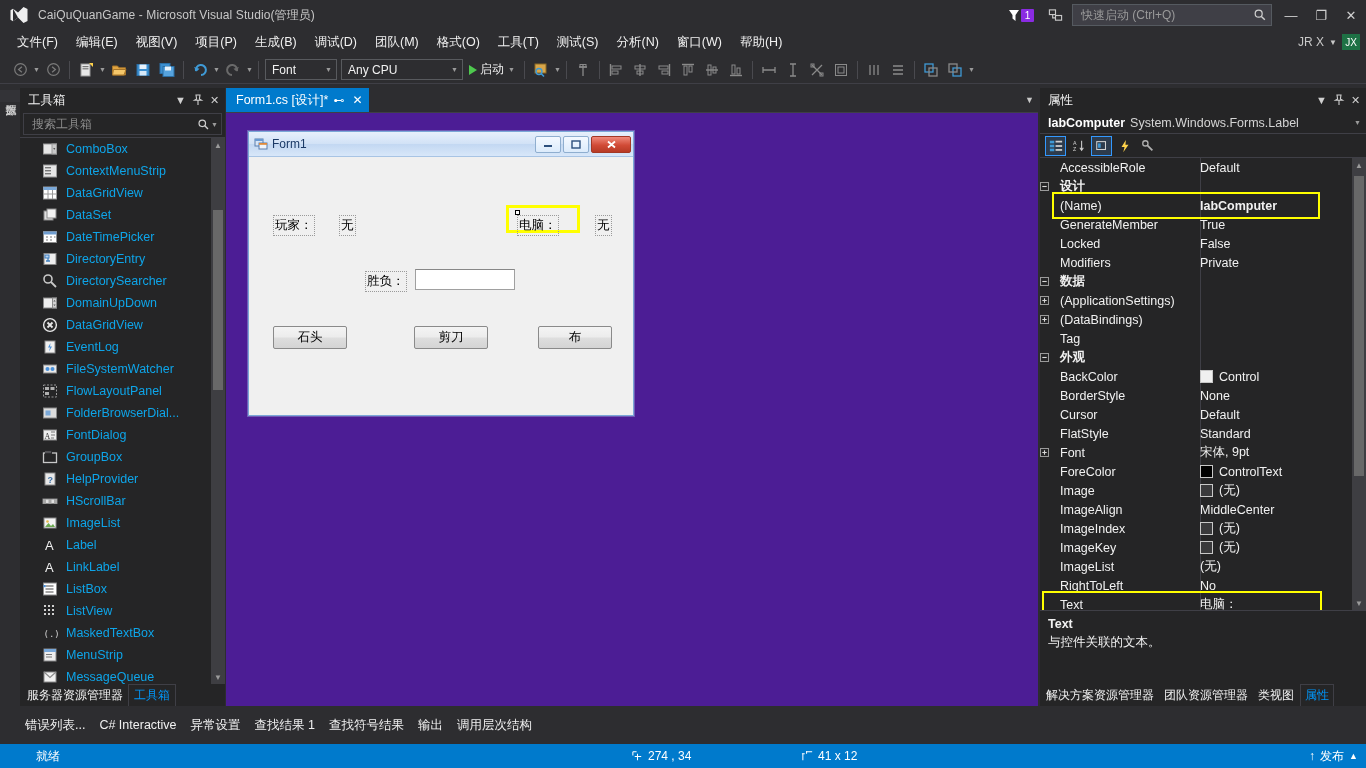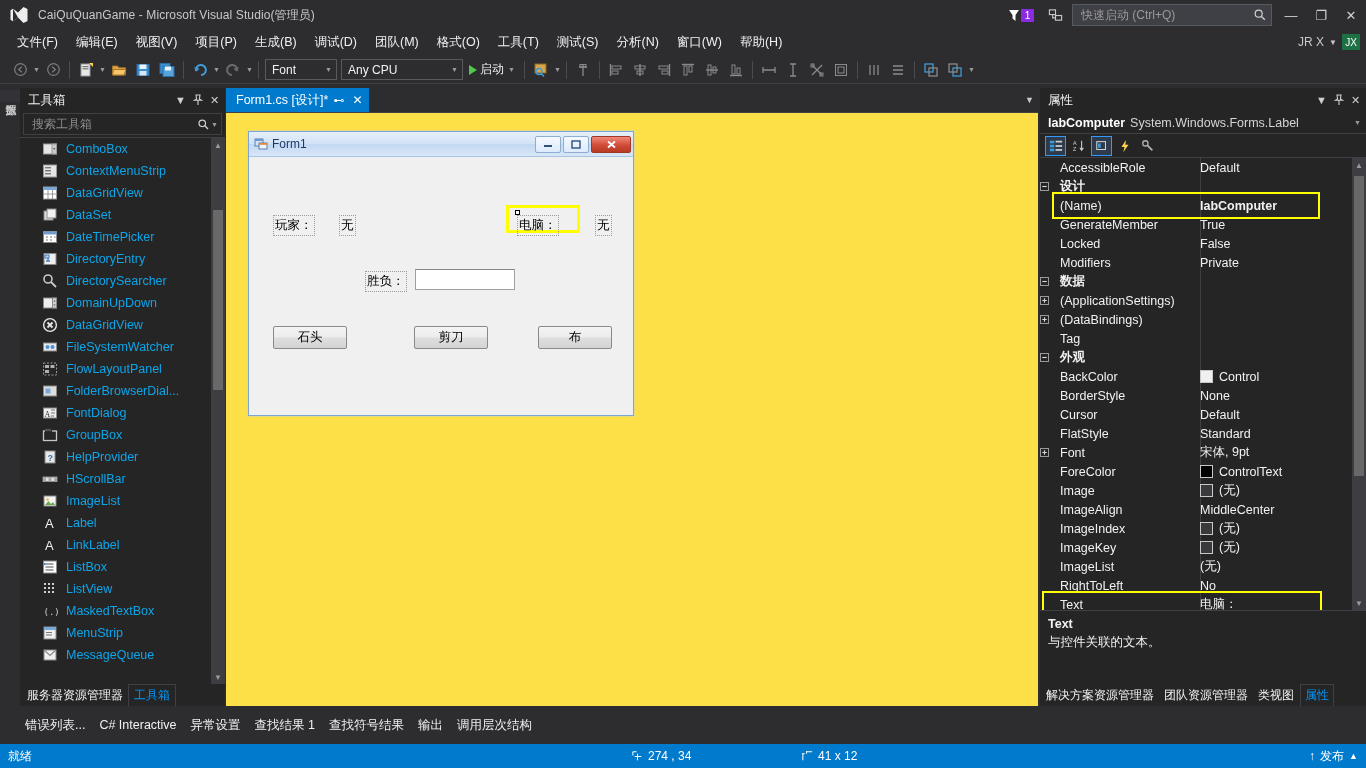--- a/index.html
+++ b/index.html
@@ -173,21 +173,21 @@
     padding: 0 4px 0 10px; font-size: 12.5px; gap: 5px; height: 24px;
   }
   .doctab-x { font-size: 12px; padding: 0 3px; }
   .doctab-pin { font-size: 11px; }
   .doctabs-right {
     margin-left: auto; display: flex; align-items: center; padding-right: 4px;
     color: #c8c8c8; font-size: 9px;
   }
   .designer {
     position: absolute; left: 226px; top: 112px; width: 812px; height: 594px;
-    background: #fde047; border-top: 1px solid #3f3f46;
+    background: #4c1d95; border-top: 1px solid #3f3f46;
   }
 
   
   .winform {
     position: absolute; left: 22px; top: 18px; width: 386px; height: 285px;
     background: #f0f0f0;
     border: 1px solid #7ba7d7;
     box-shadow: 0 0 0 1px rgba(180,210,240,.35);
   }
   .wf-title {
@@ -297,21 +297,21 @@
     position: absolute; left: 0; top: 714px; width: 1366px; height: 22px;
     background: #2d2d30; display: flex; align-items: center; padding-left: 18px;
     gap: 0px;
   }
   .btab { padding: 2px 7px; font-size: 12.5px; color: #f1f1f1; white-space: nowrap; }
   .statusbar {
     position: absolute; left: 0; top: 744px; width: 1366px; height: 24px;
     background: #007acc; display: flex; align-items: center; color: #fff;
     font-size: 12px;
   }
-  .sb-ready { padding-left: 8px; }
+  .sb-ready { padding-left: 8px; margin-left: 28px; }
   .sb-pos { position: absolute; left: 630px; display: flex; align-items: center; gap: 4px; }
   .sb-size { position: absolute; left: 800px; display: flex; align-items: center; gap: 4px; }
   .sb-right {
     position: absolute; right: 8px; display: flex; align-items: center; gap: 5px;
   }
   .sb-mini-icon { width: 14px; height: 14px; display:flex;align-items:center;justify-content:center; }
 
   svg { display: block; }
 </style>
 </head>
@@ -671,20 +671,29 @@
             <span>DomainUpDown</span>
           </div>
           <div class="tbox-item">
             <span class="ti-icon">
               <svg width="16" height="16" viewBox="0 0 16 16">
                 <circle cx="8" cy="8" r="6.4" fill="#2b2b2b" stroke="#e8e8e8" stroke-width="1.4"></circle>
                 <path d="M5.5 5.5 L10.5 10.5 M10.5 5.5 L5.5 10.5" stroke="#e8e8e8" stroke-width="1.8"></path>
               </svg>
             </span>
             <span>DataGridView</span>
+          </div>
+          <div class="tbox-item">
+            <span class="ti-icon">
+              <svg width="16" height="16" viewBox="0 0 16 16">
+                <rect x="3" y="2" width="10" height="12" fill="#f0f0f0" stroke="#8a8a8a"></rect>
+                <path d="M8.5 4 L6 8.5 L8 8.5 L7 12.5 L10 7.5 L8 7.5 Z" fill="#4a90d9"></path>
+              </svg>
+            </span>
+            <span>EventLog</span>
           </div>
           <div class="tbox-item">
             <span class="ti-icon">
               <svg width="16" height="16" viewBox="0 0 16 16">
                 <rect x="1.5" y="4" width="13" height="8" fill="#e8e8e8" stroke="#8a8a8a"></rect>
                 <circle cx="5.5" cy="8" r="2" fill="#4a90d9"></circle>
                 <circle cx="10.5" cy="8" r="2" fill="#4a90d9"></circle>
               </svg>
             </span>
             <span>FileSystemWatcher</span>

